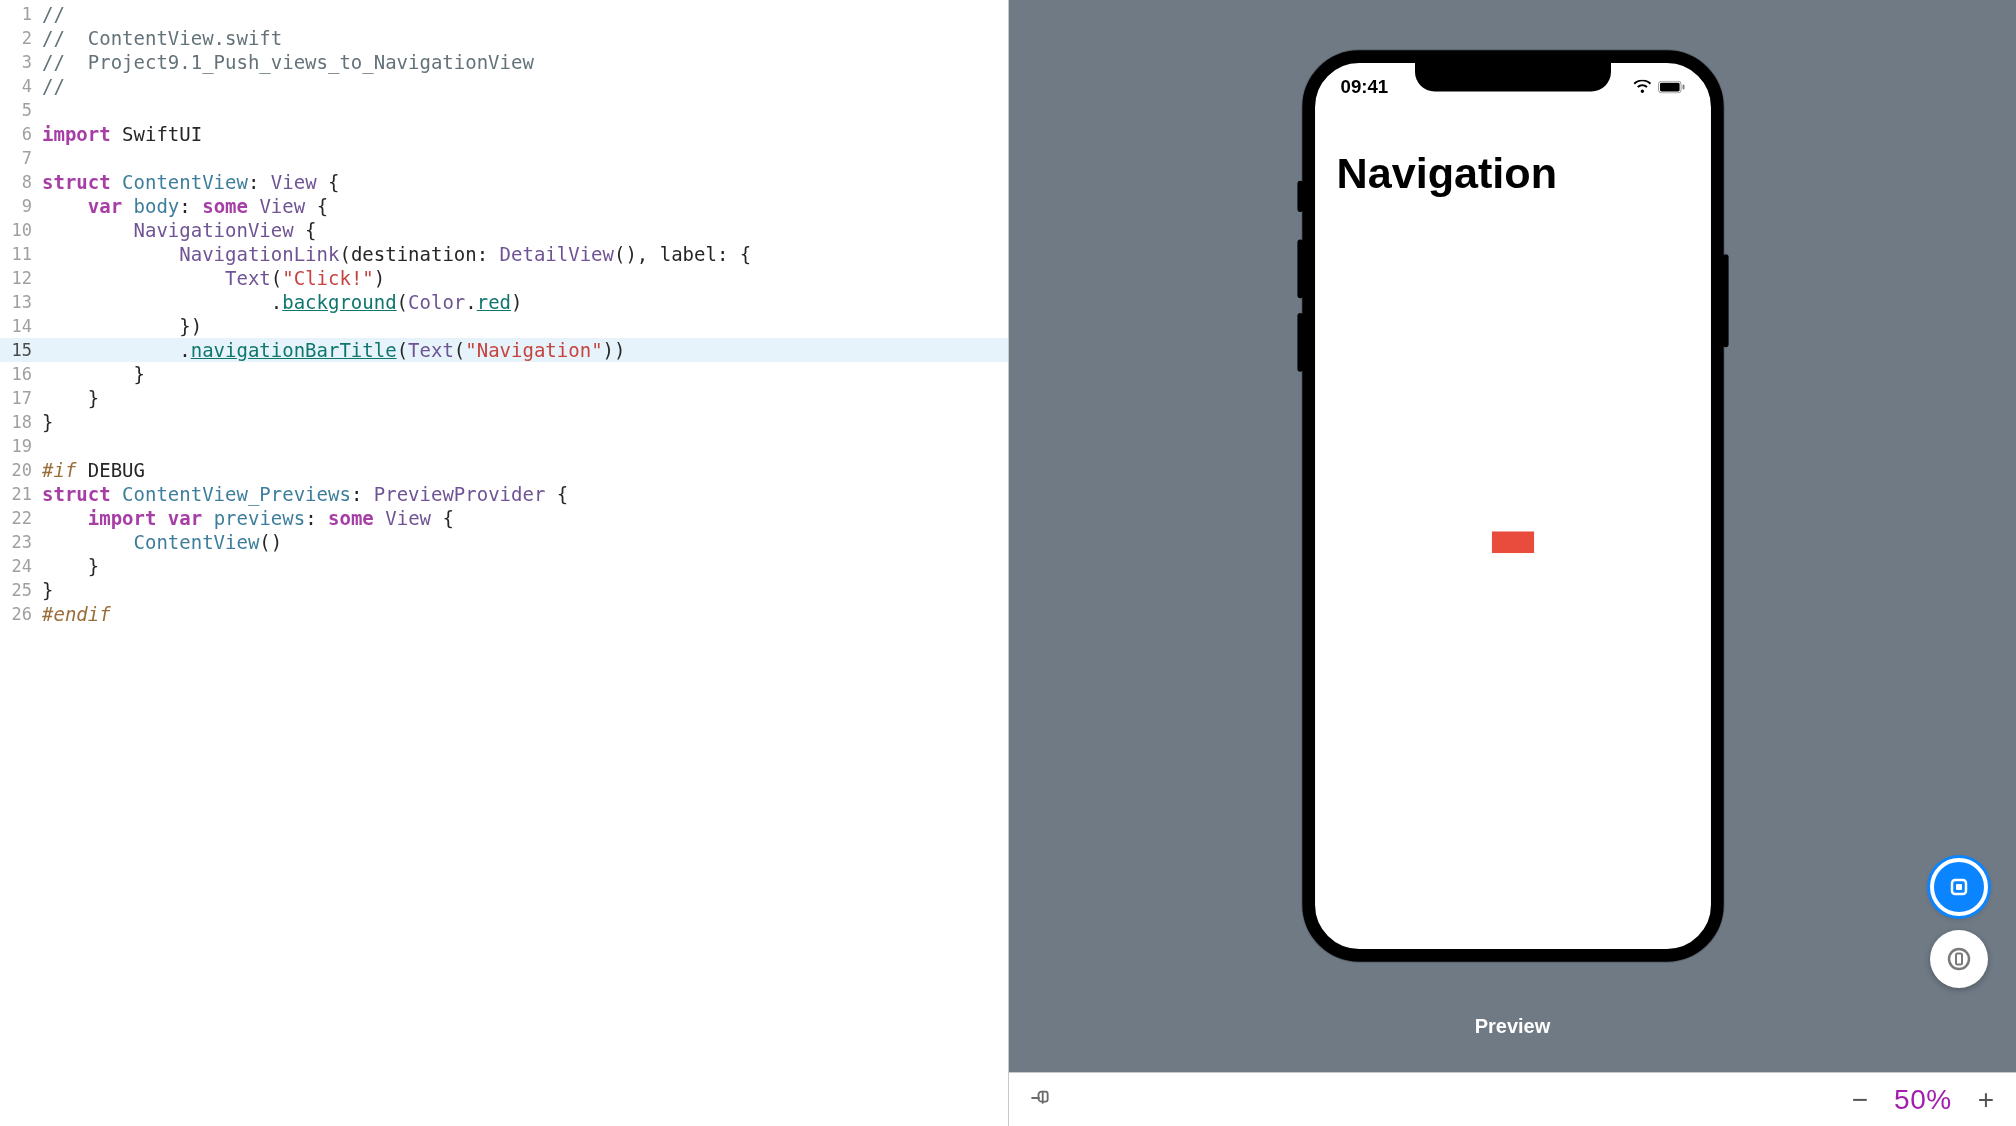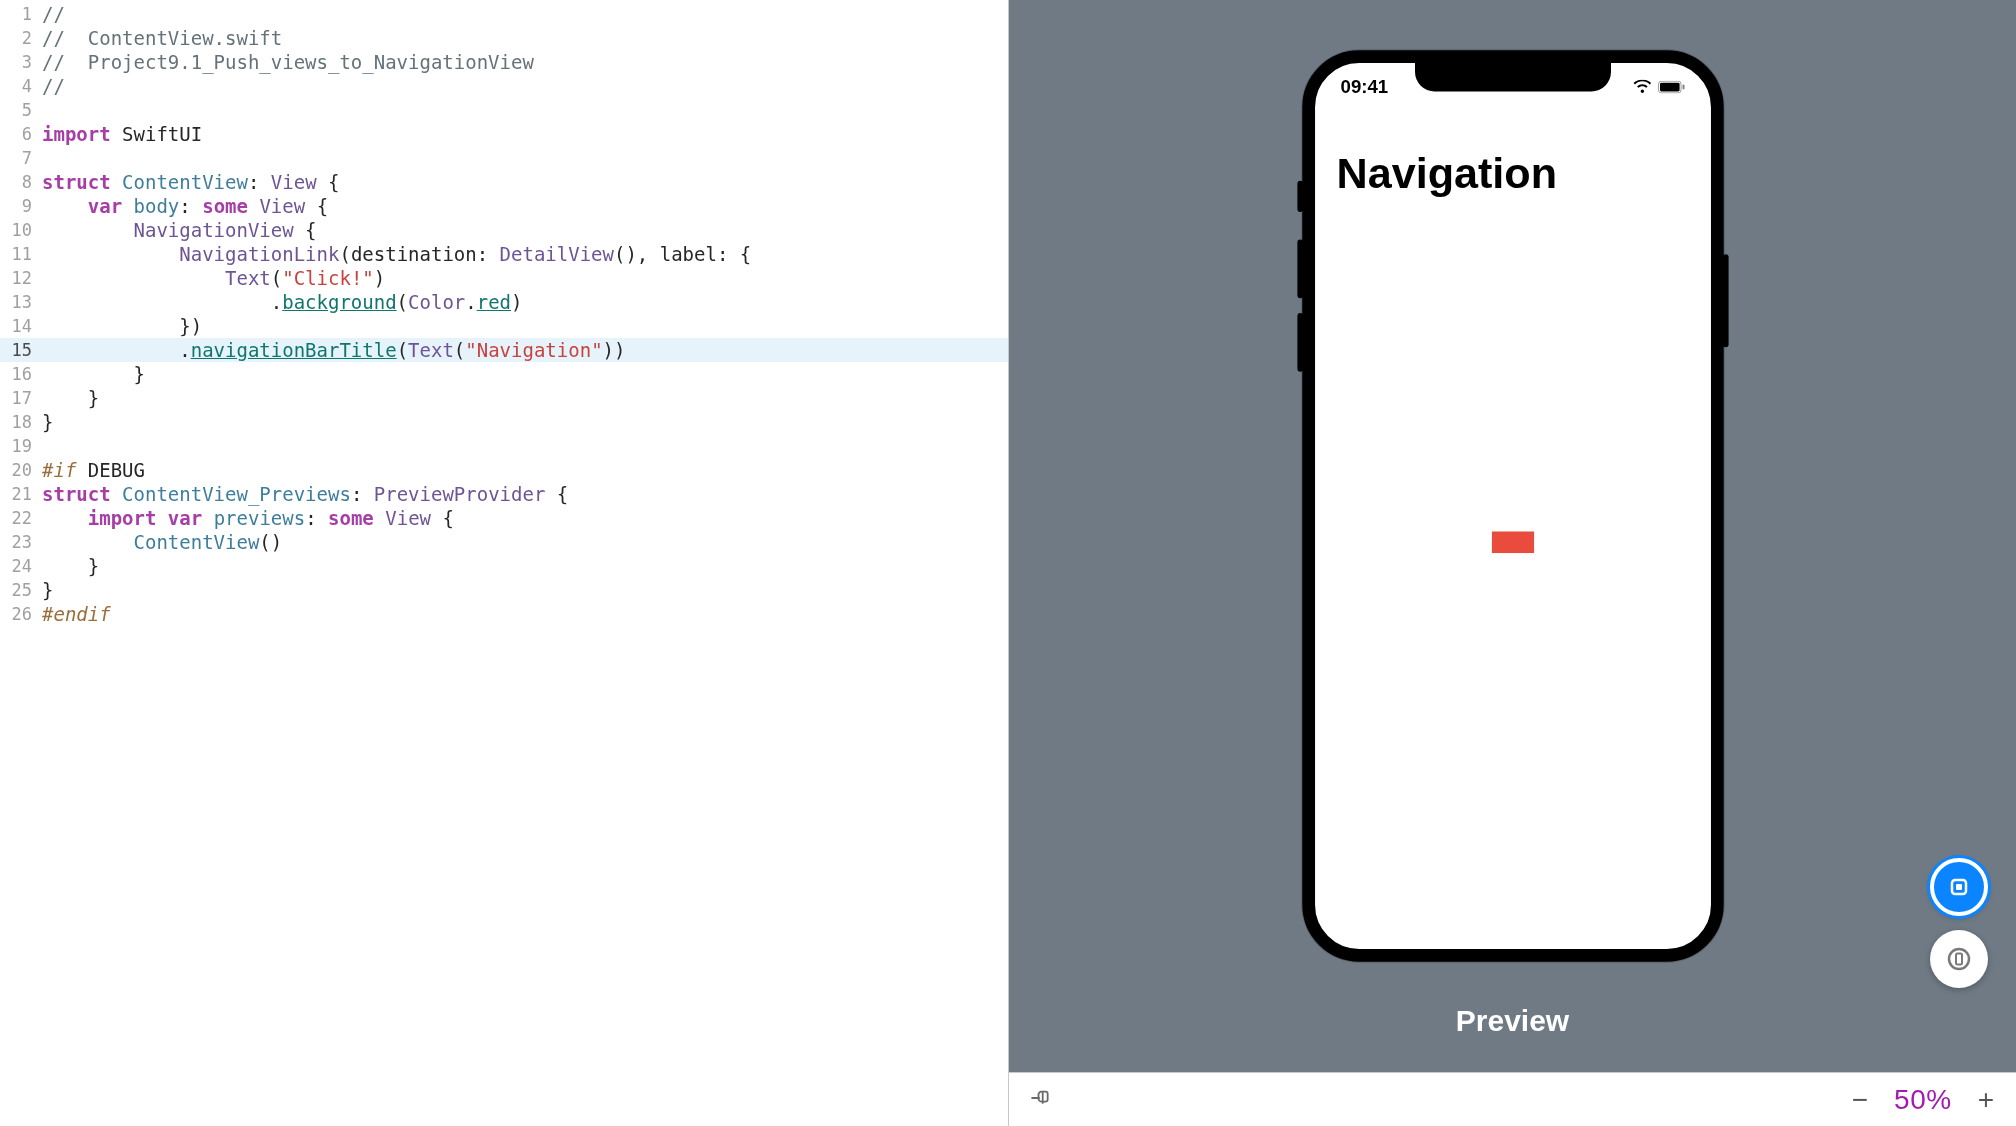--- a/index.html
+++ b/index.html
@@ -134,21 +134,21 @@
     background: #e94b3c;
     transform: translate(-50%, 26px);
   }
   .preview-label {
     position: absolute;
     bottom: 34px;
     left: 50%;
     transform: translateX(-50%);
     color: #fff;
     font-family: -apple-system, sans-serif;
-    font-size: 30px;
+    font-size: 20px;
     font-weight: 600;
   }
   .float-controls {
     position: absolute;
     right: 28px;
     bottom: 84px;
     display: flex;
     flex-direction: column;
     gap: 14px;
   }

